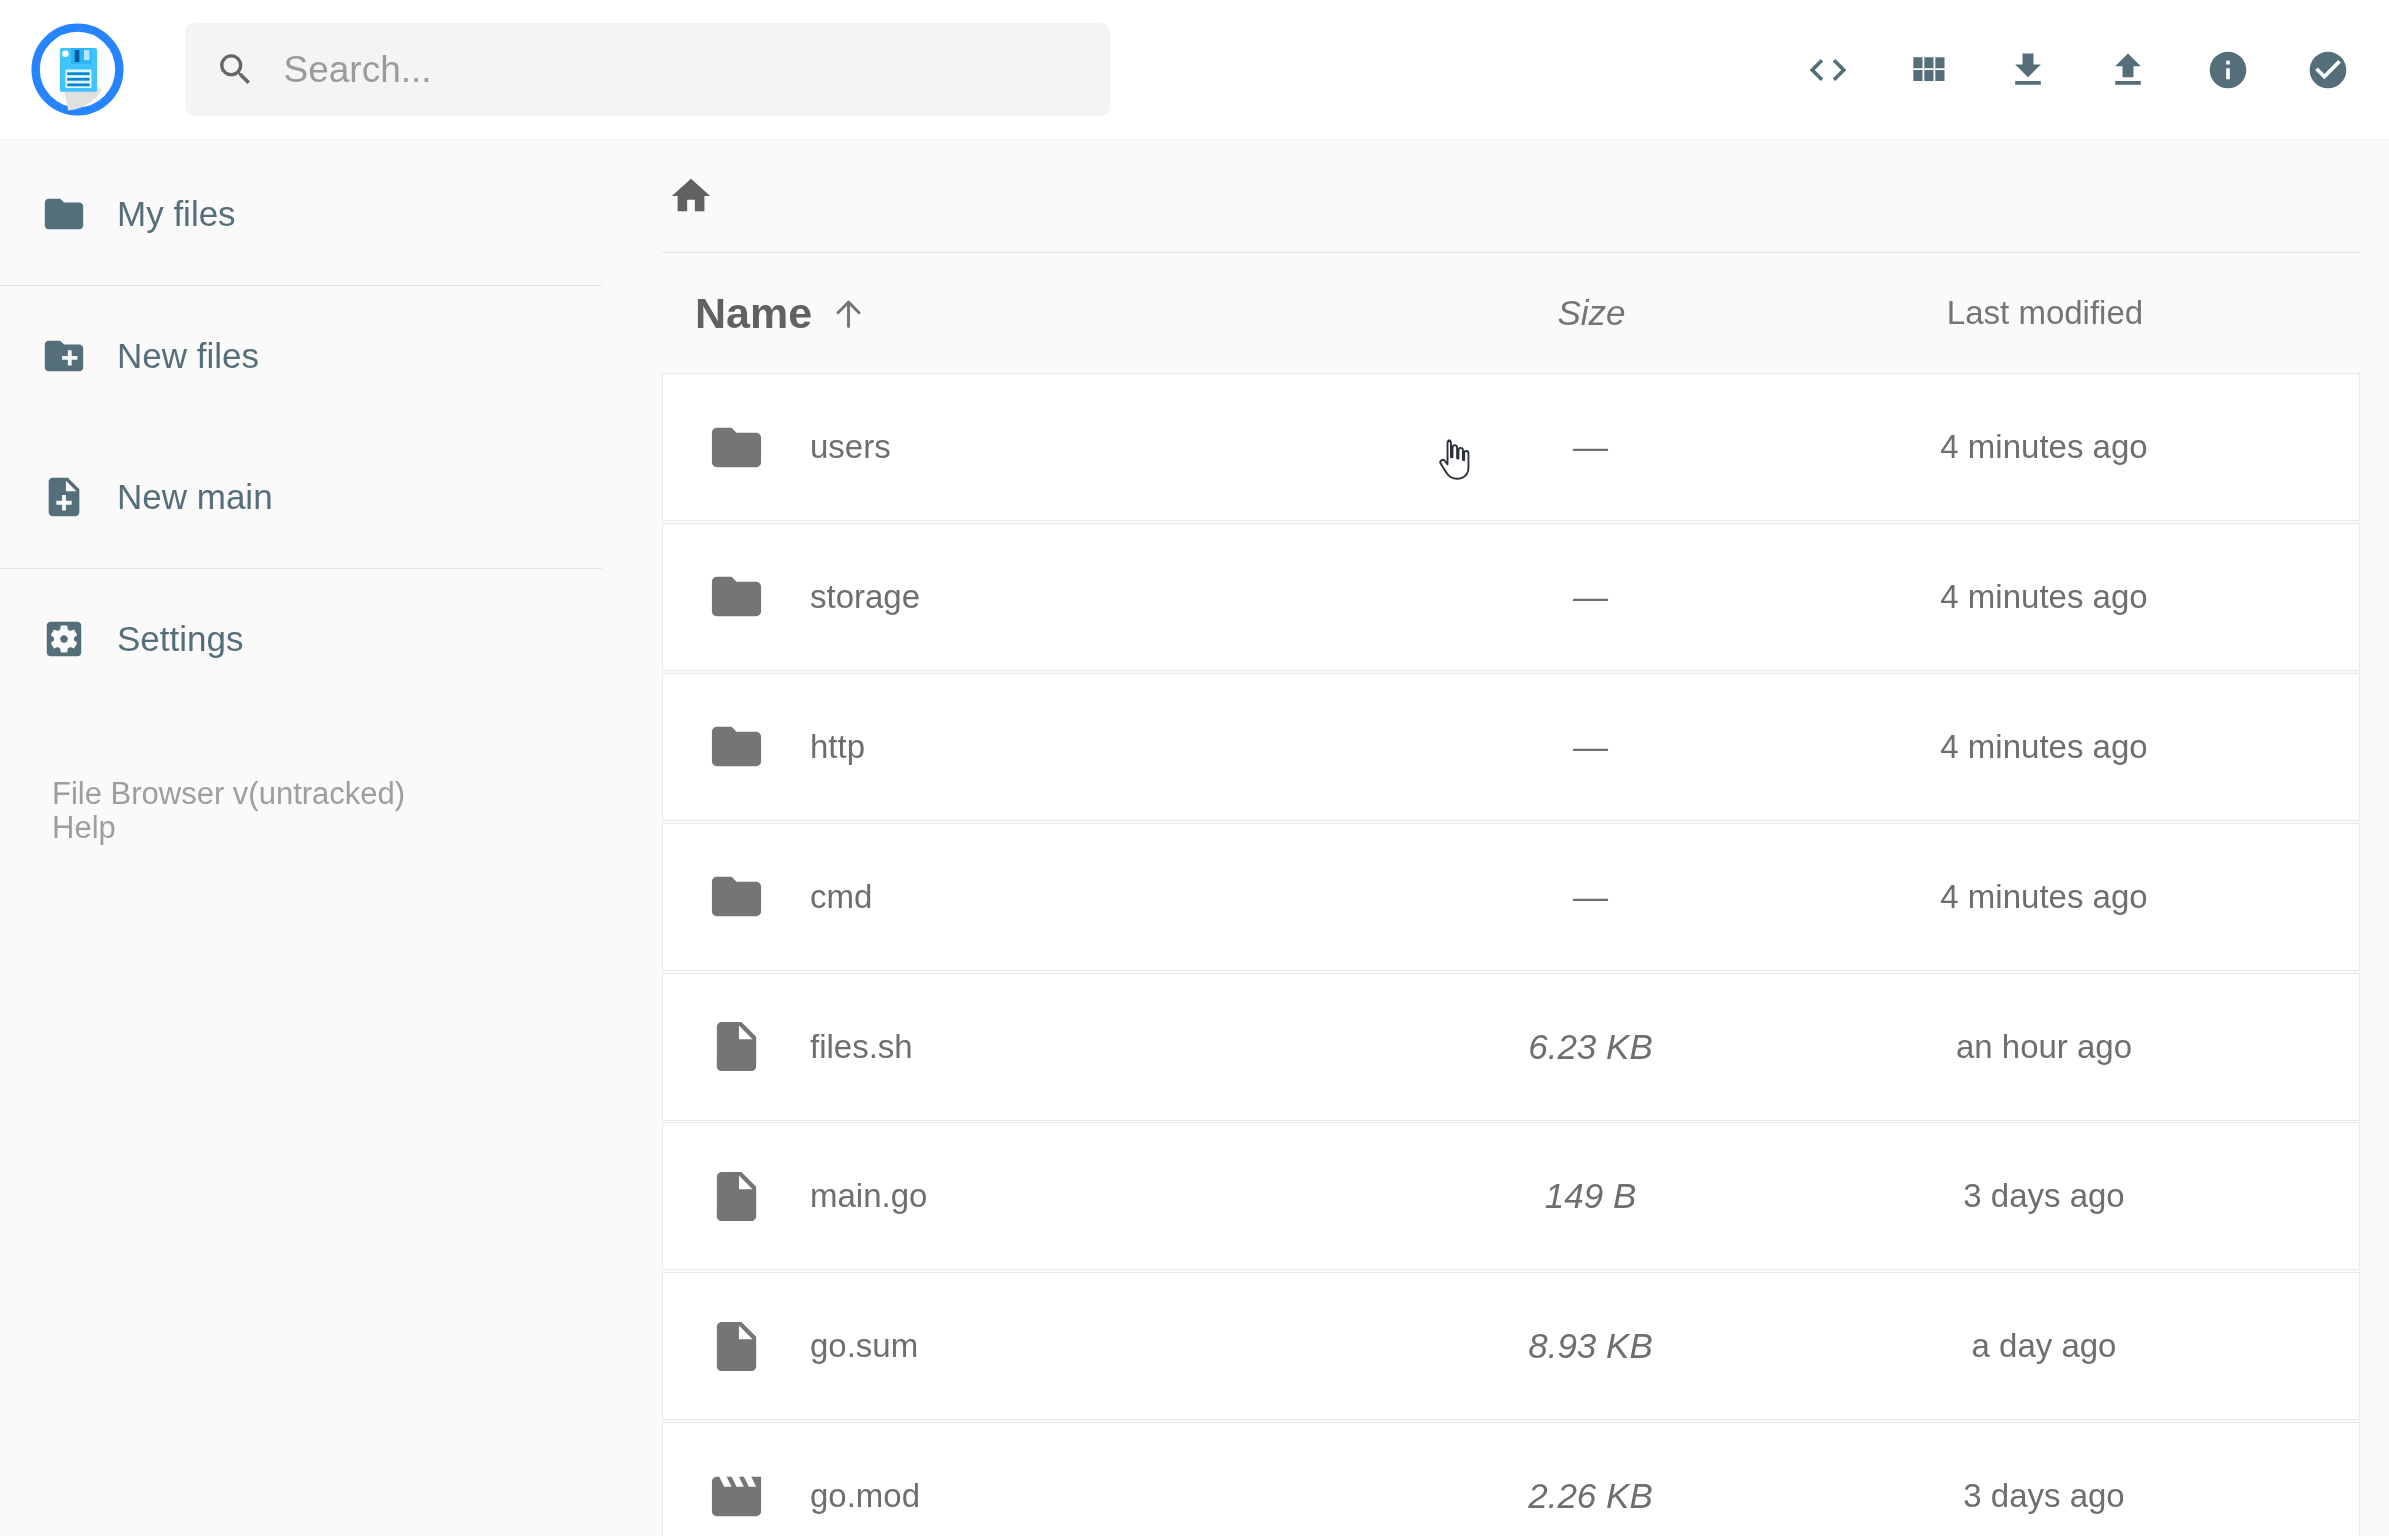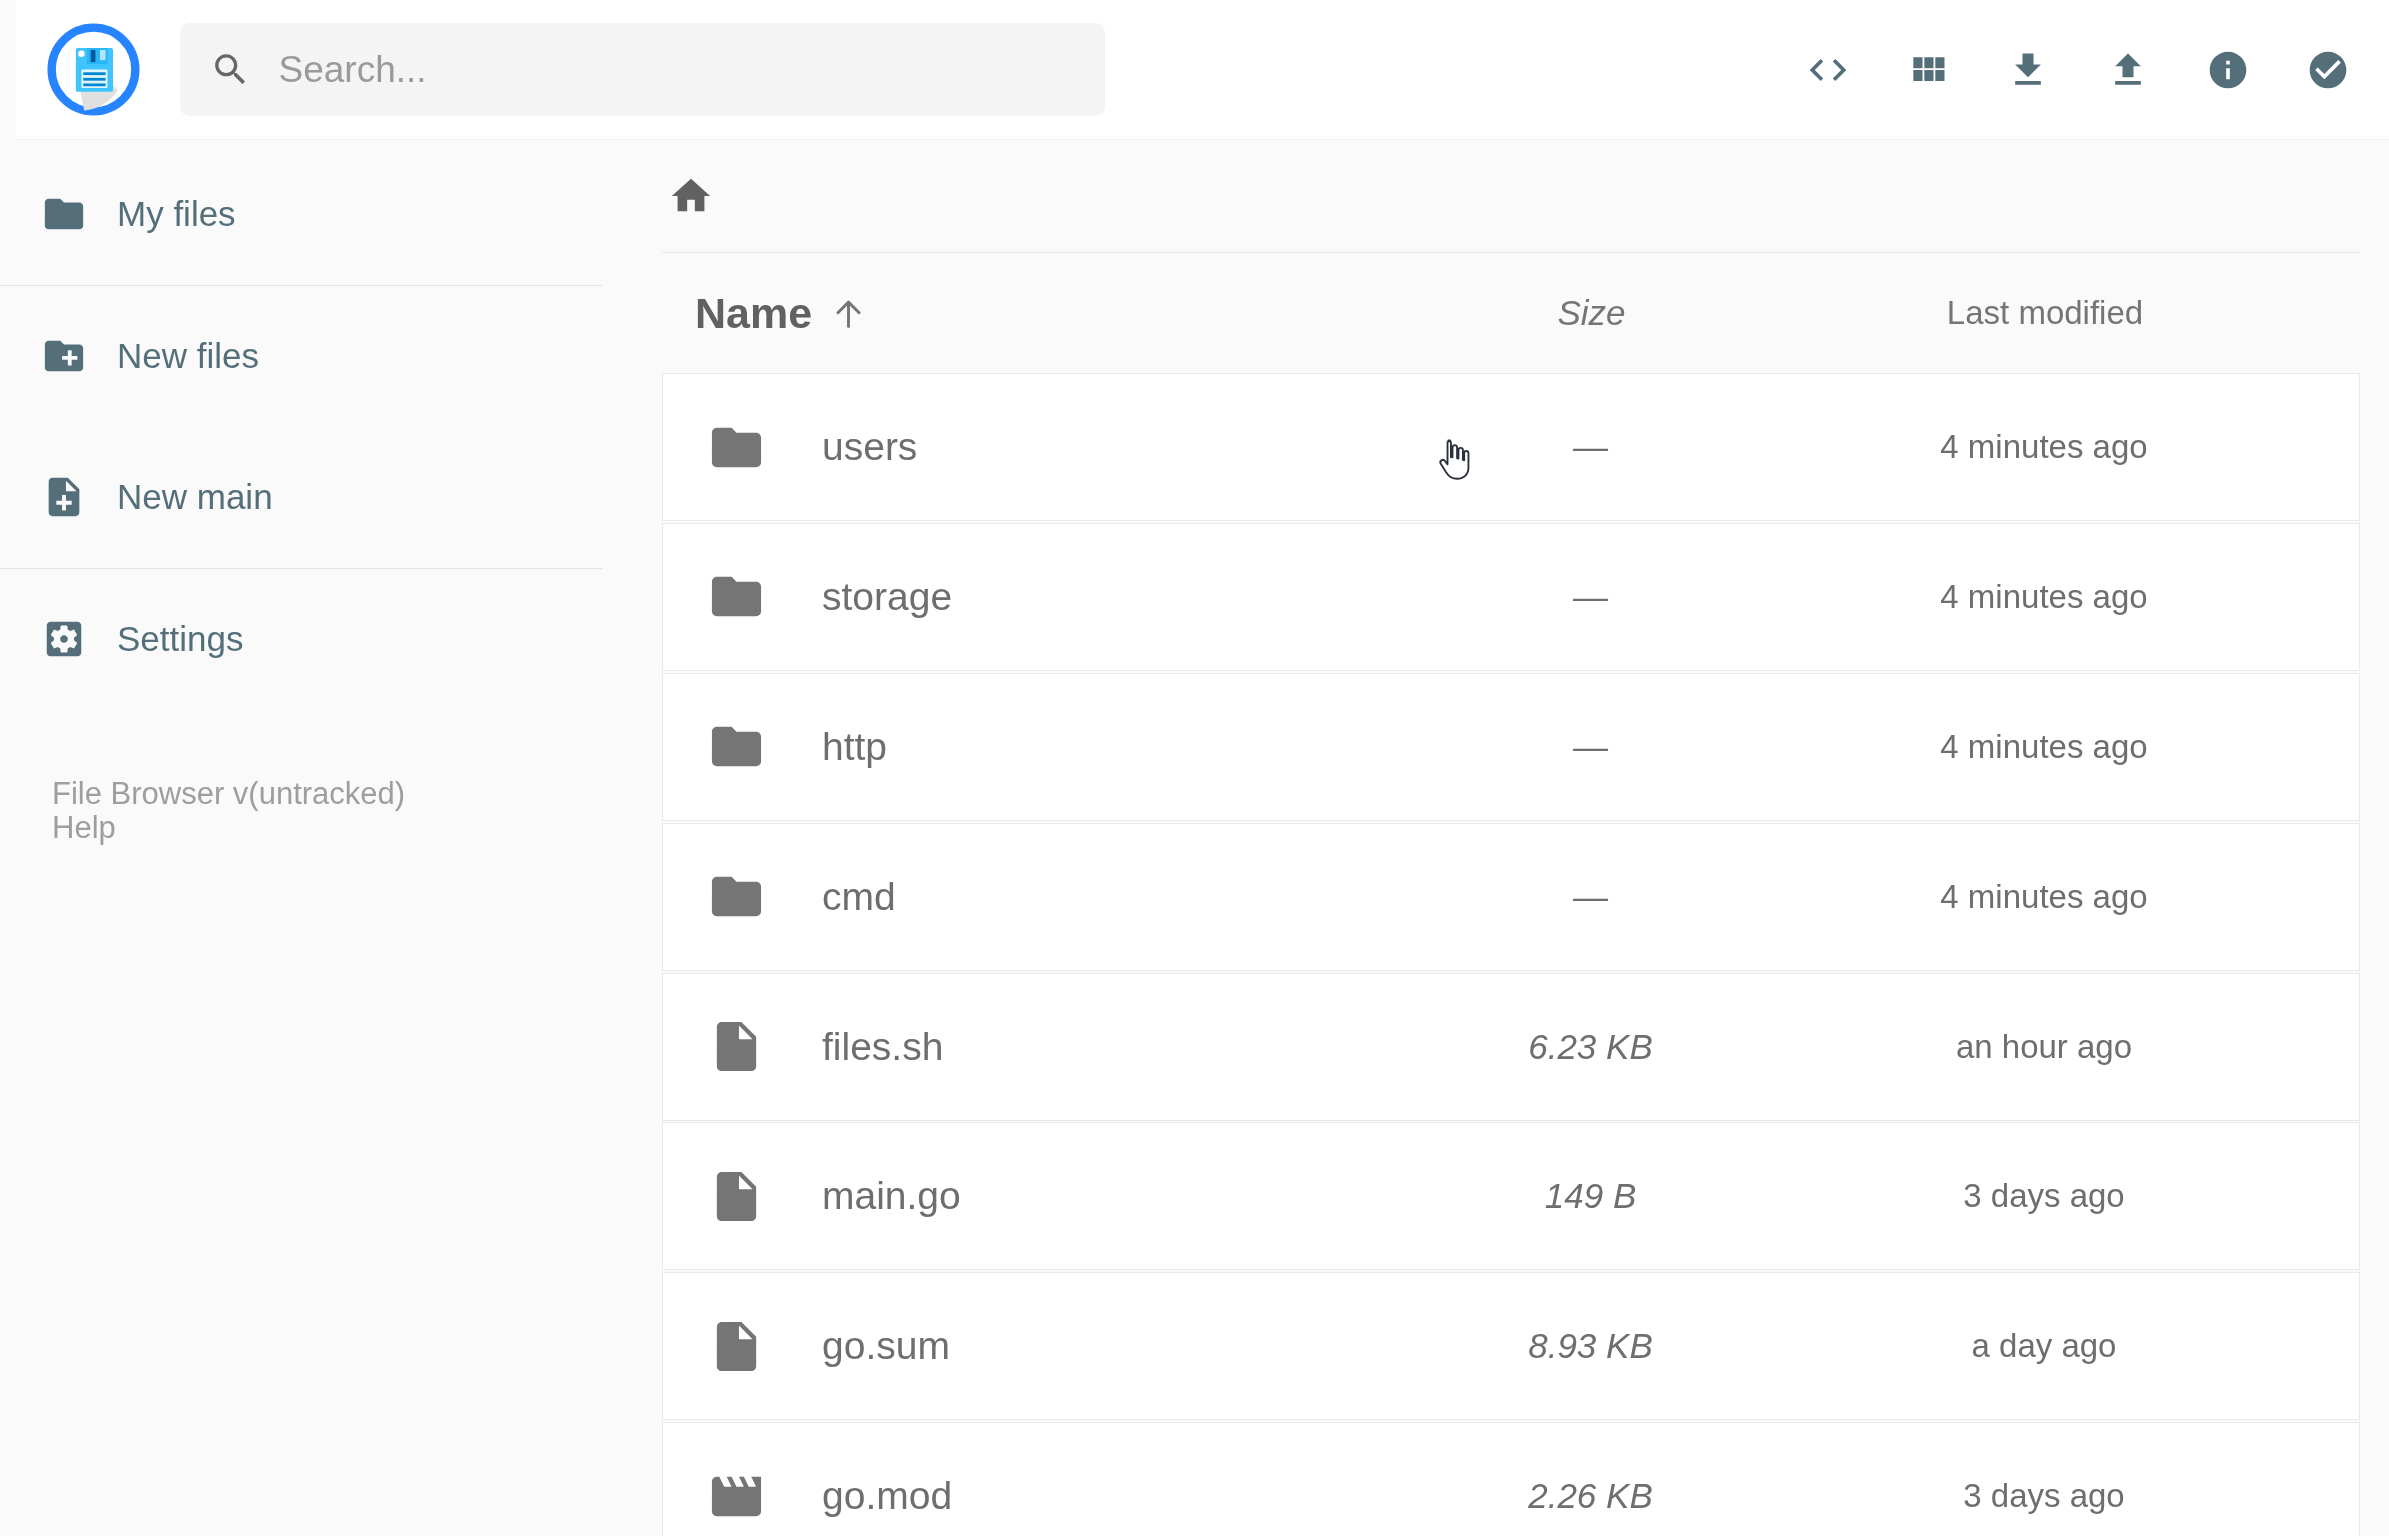--- a/index.html
+++ b/index.html
@@ -6,23 +6,24 @@
   body{
     position:relative;
     width:2389px;height:1536px;
     overflow:hidden;
     background:#fafafa;
     font-family:"Liberation Sans",sans-serif;
     -webkit-font-smoothing:antialiased;
   }
   
   .topbar{
-    position:absolute;top:0;left:16px;right:0;height:139px;
+    position:absolute;top:0;left:0;right:0;height:139px;
     background:#ffffff;display:flex;align-items:center;z-index:5;
     border-bottom:0.9px solid #f1f1f1;
+    gap:21px;
   }
   .logo{width:93px;height:93px;margin-left:30.5px;flex:none;cursor:pointer;}
   .searchbox{
     margin-left:40px;width:925px;height:93px;background:#f4f4f4;
     border-radius:9.3px;display:flex;align-items:center;
     padding:0 30px;box-sizing:border-box;gap:28px;cursor:text;
   }
   .searchbox svg{flex:none;fill:#666;}
   .searchbox input{
     flex:1;border:none;background:transparent;outline:none;
@@ -50,21 +51,21 @@
   .lh-name b{font-size:43px;font-weight:bold;color:#616161;}
   .lh-name svg{width:39px;height:39px;}
   .cell-size{width:389px;text-align:center;font-size:35px;color:#757575;font-style:italic;}
   .cell-mod{width:518px;margin-right:56px;text-align:center;font-size:33px;color:#757575;}
   .hdr-label{cursor:pointer;}
   .row{
     height:148px;background:#fff;border:0.9px solid #e9e9e9;box-sizing:border-box;
     margin-bottom:1.9px;display:flex;align-items:center;padding-left:44px;cursor:pointer;
   }
   .row svg{width:59px;height:59px;fill:#757575;flex:none;}
-  .row .r-name{flex:1;margin-left:56px;font-size:39px;color:#6e6e6e;}
+  .row .r-name{flex:1;margin-left:44px;font-size:33px;color:#6e6e6e;}
   .row .cell-size,.row .cell-mod{color:#6e6e6e;}
   
   .cursor{position:absolute;left:1433px;top:435px;z-index:50;pointer-events:none;}
 </style>
 </head>
 <body>
 
 <header class="topbar">
   <div class="logo">
     <svg viewBox="0 0 100 100">

